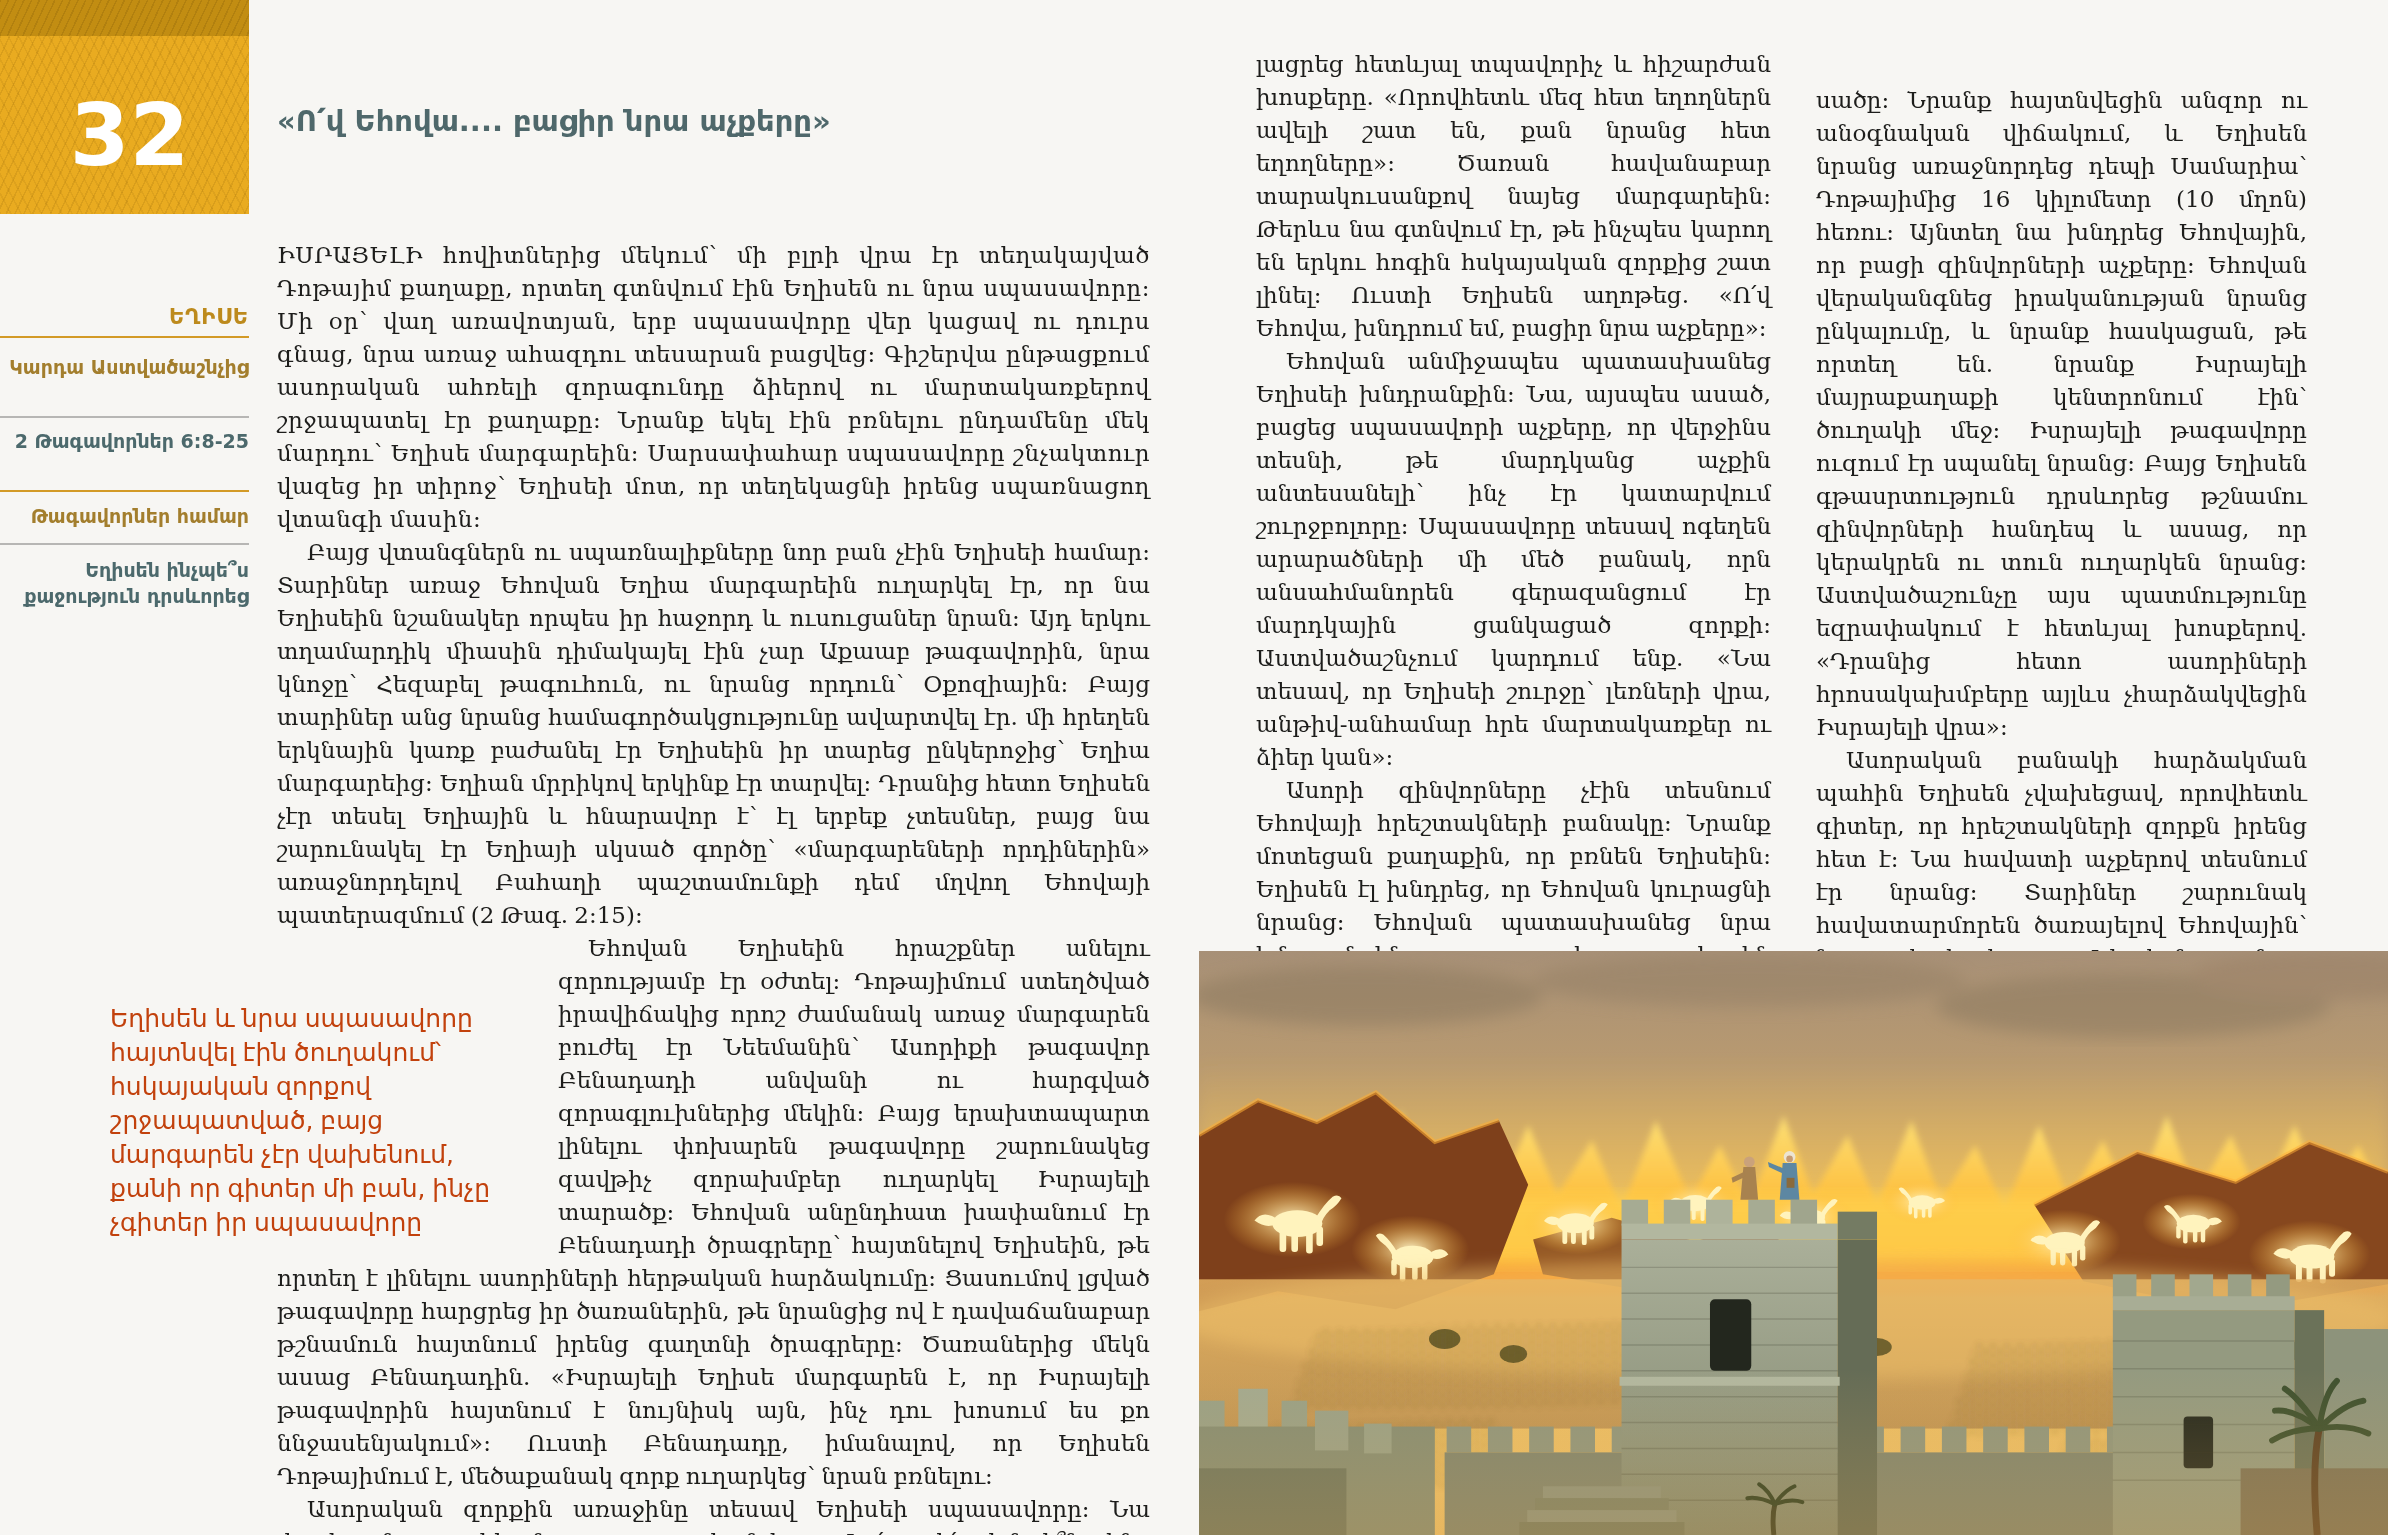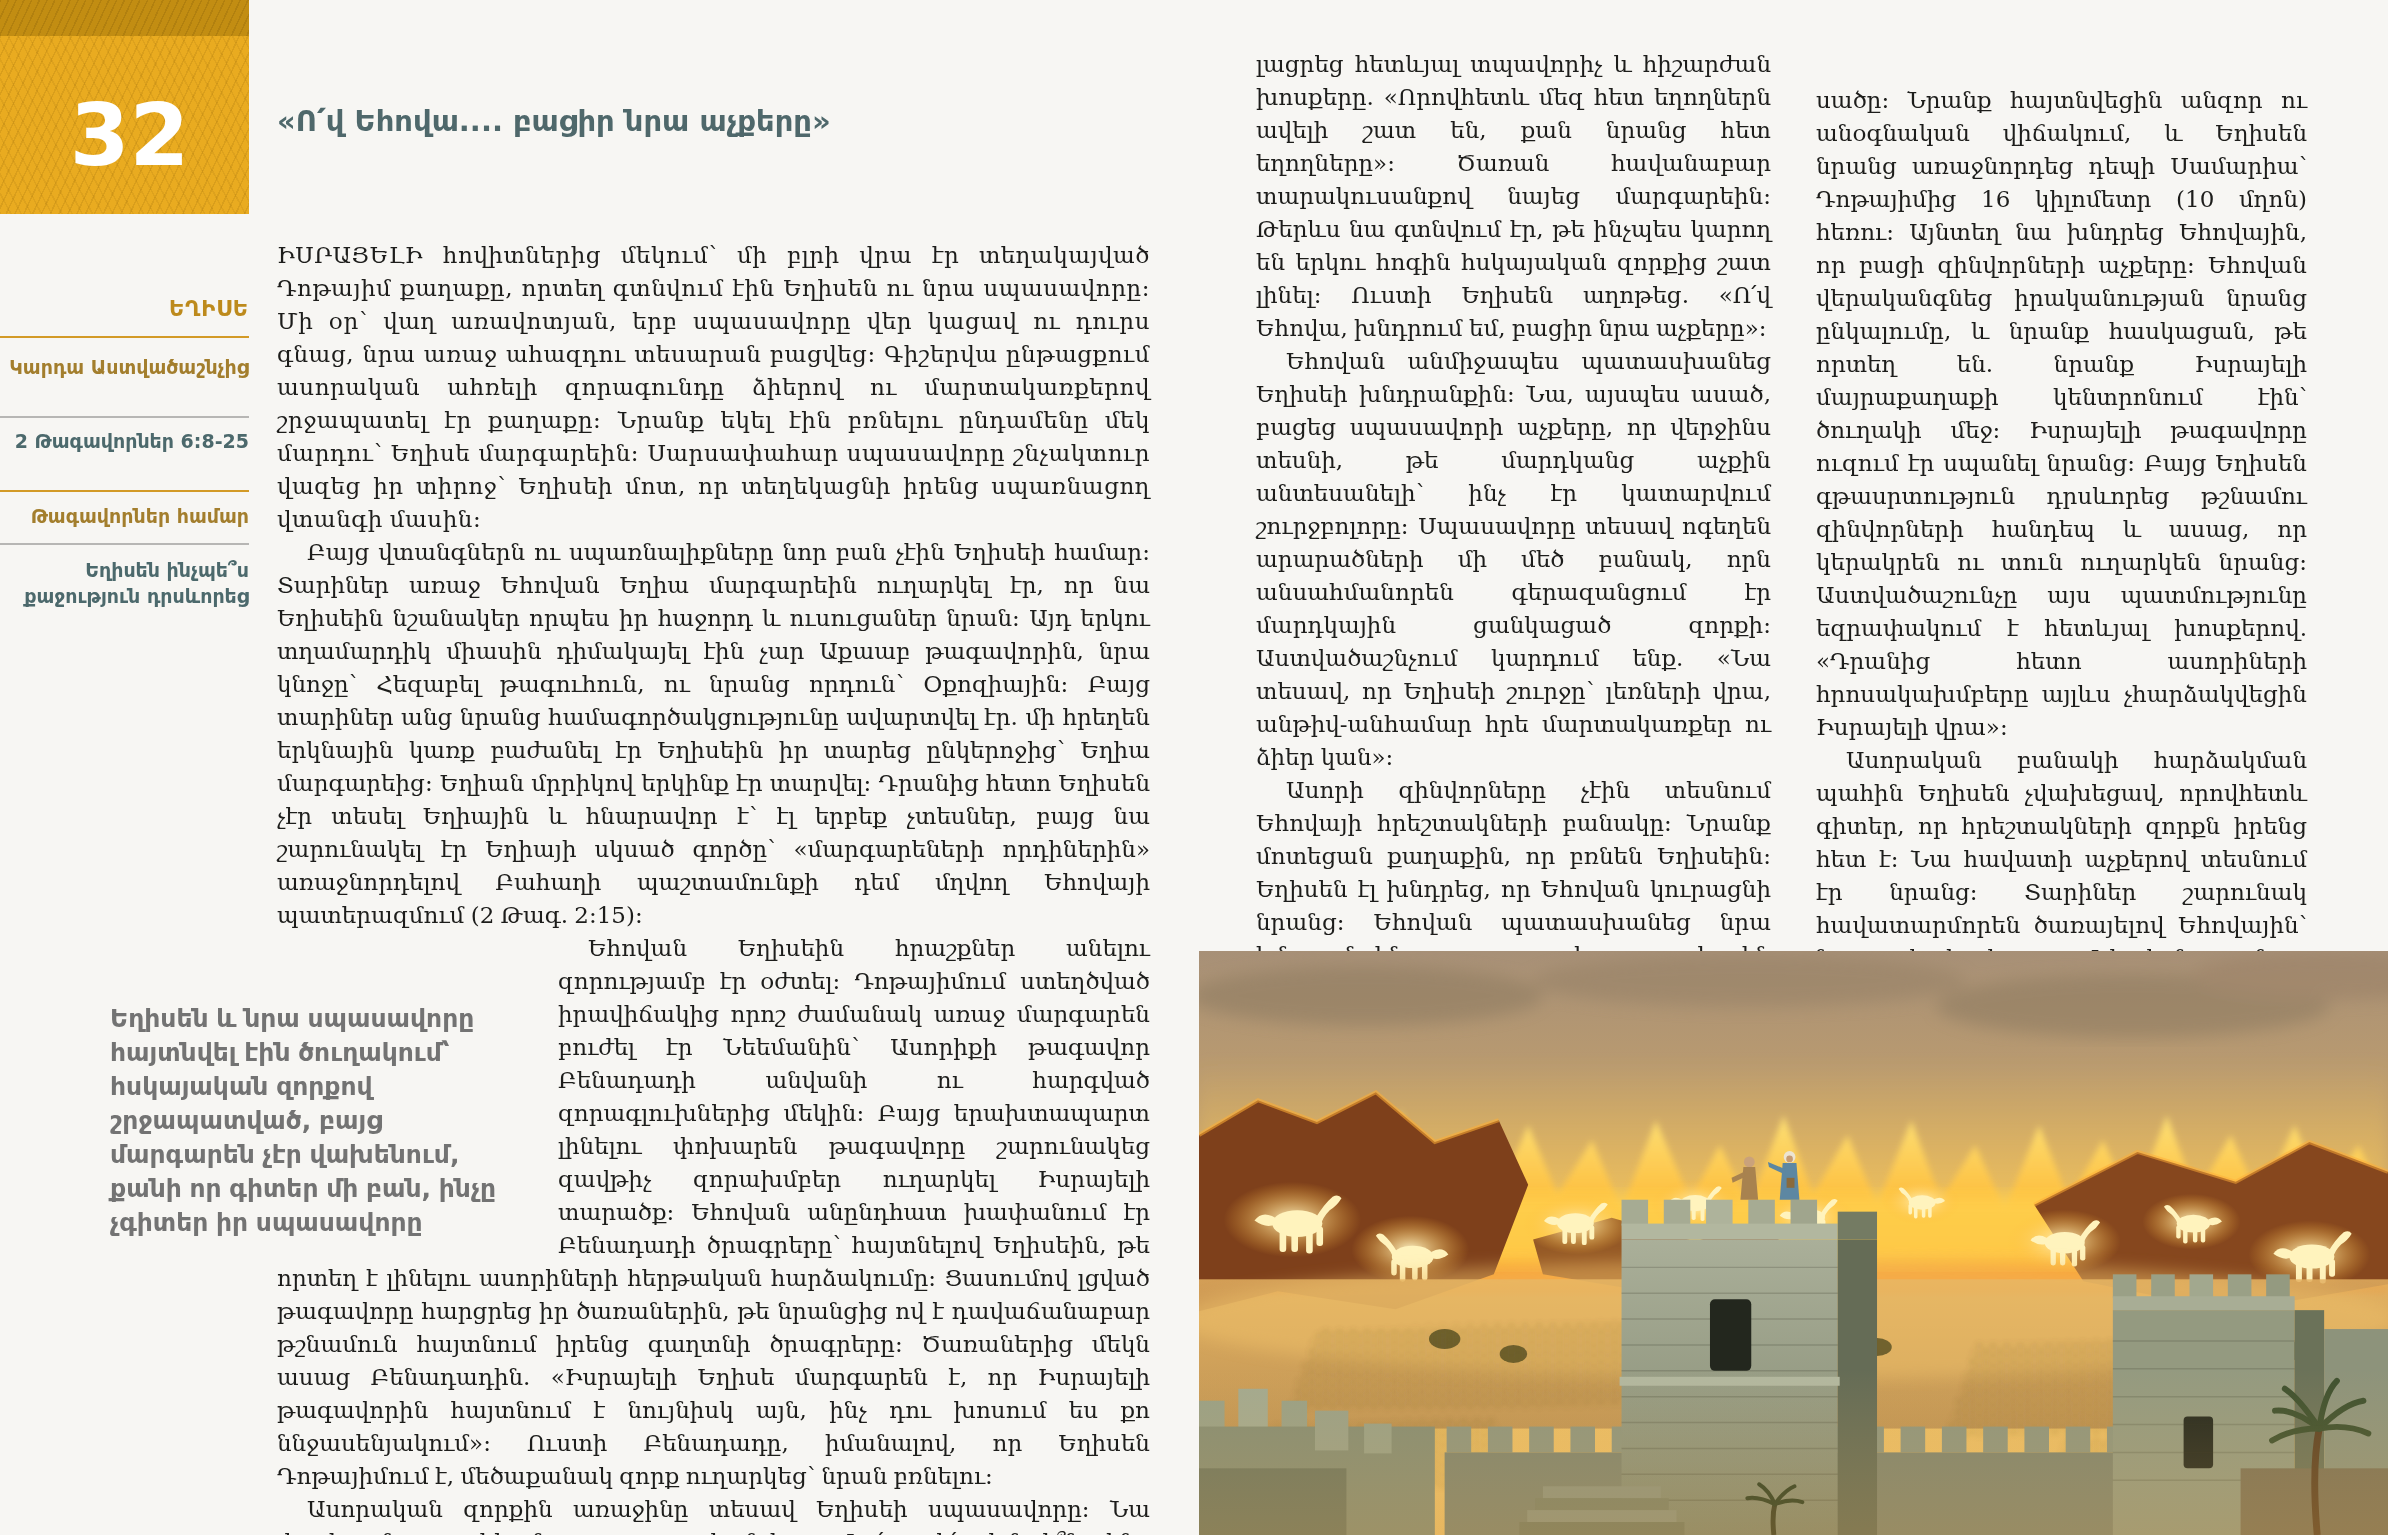--- a/index.html
+++ b/index.html
@@ -31,38 +31,38 @@
     font-family:"DejaVu Sans","Liberation Sans",sans-serif;font-weight:bold;
     font-size:29px;line-height:56px;color:#4f686b;}
   .col{position:absolute;text-align:justify;font-size:23px;line-height:33px;word-spacing:-1px;}
   .col p{margin:0;text-indent:30px;}
   .col p.first,.col p.cont{text-indent:0;}
   #col1{left:277px;top:239px;width:873px;height:1284px;}
   #col2{left:1256px;top:48px;width:515px;height:891px;}
   #col3{left:1816px;top:48px;width:491px;height:891px;margin-top:36px;}
   .lead{letter-spacing:0.5px;}
   .pullquote{float:left;width:390px;margin:70px 58px 22px -167px;
-    font-family:"DejaVu Sans","Liberation Sans",sans-serif;font-weight:bold;
-    font-size:25px;line-height:34px;color:#737373;text-align:left;text-indent:0;}
+    font-family:"DejaVu Sans","Liberation Sans",sans-serif;font-weight:normal;
+    font-size:25px;line-height:34px;color:#c2410c;text-align:left;text-indent:0;}
   
   .art{position:absolute;left:1199px;top:951px;width:1189px;height:584px;overflow:hidden;}
   .art svg{display:block;}
 </style>
 </head>
 <body>
 
 <div class="page">
 
   <div class="chapter-block">
     <div class="chapter-band"></div>
     <div class="chapter-main"></div>
     <div class="chapter-num">32</div>
   </div>
 
-  <div class="side side-kicker" style="top:297px;">ԵՂԻՍԵ</div>
+  <div class="side side-kicker" style="top:305px;">ԵՂԻՍԵ</div>
   <div class="rule rule-gold" style="top:336px;"></div>
   <div class="side side-label" style="top:354px;">Կարդա Աստվածաշնչից</div>
   <div class="rule rule-gray" style="top:416px;"></div>
   <div class="side side-value" style="top:428px;">2 Թագավորներ 6:8-25</div>
   <div class="rule rule-gold" style="top:490px;"></div>
   <div class="side side-label" style="top:503px;">Թագավորներ համար</div>
   <div class="rule rule-gray" style="top:543px;"></div>
   <div class="side side-value" style="top:557px;">Եղիսեն ինչպե՞ս քաջություն դրսևորեց</div>
 
   <h1 class="title">«Ո՛վ Եհովա.... բացիր նրա աչքերը»</h1>

